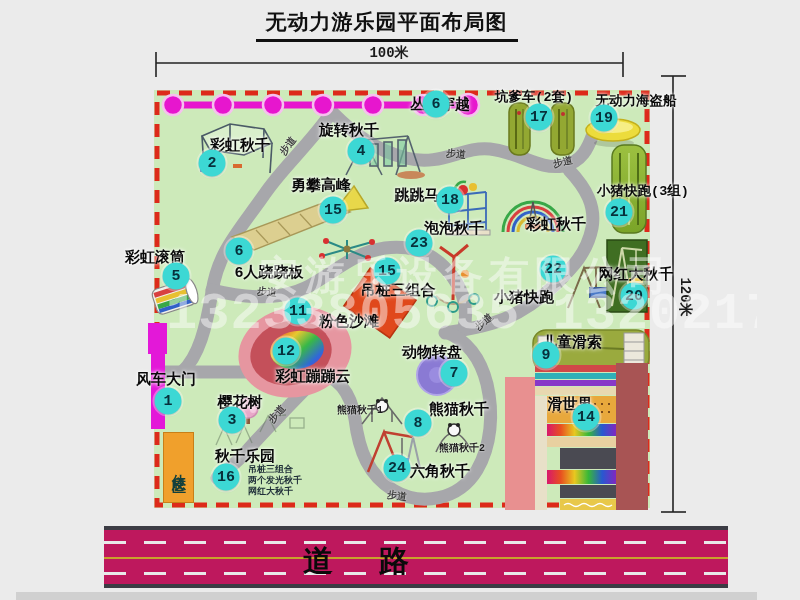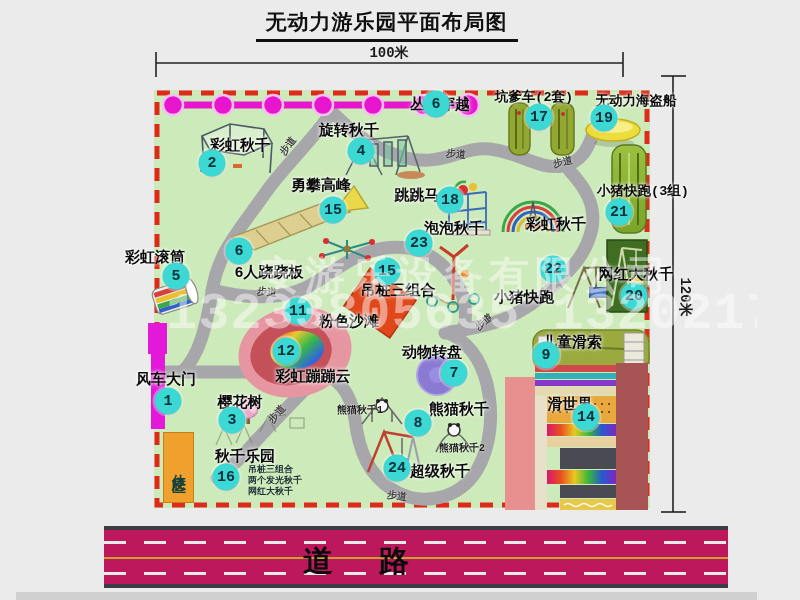--- a/index.html
+++ b/index.html
@@ -355,21 +355,21 @@
   <div class="lbl" style="left:382px;top:281px">吊桩三组合</div>
   <div class="lbl" style="left:305px;top:176px">勇攀高峰</div>
   <div class="lbl" style="left:229px;top:447px">秋千乐园</div>
   <div class="lbl s14" style="left:518px;top:88px">坑爹车(2套)</div>
   <div class="lbl" style="left:401px;top:186px">跳跳马</div>
   <div class="lbl s14" style="left:620px;top:92px">无动力海盗船</div>
   <div class="lbl" style="left:620px;top:265px">网红大秋千</div>
   <div class="lbl s14" style="left:627px;top:182px">小猪快跑(3组)</div>
   <div class="lbl" style="left:508px;top:288px">小猪快跑</div>
   <div class="lbl" style="left:438px;top:219px">泡泡秋千</div>
-  <div class="lbl" style="left:424px;top:462px">超级秋千</div>
+  <div class="lbl" style="left:424px;top:462px">六角秋千</div>
   <div class="lbl" style="left:540px;top:215px">彩虹秋千</div>
 
   <div class="bdg" style="left:152px;top:401px">1</div>
   <div class="bdg" style="left:196px;top:163px">2</div>
   <div class="bdg" style="left:216px;top:420px">3</div>
   <div class="bdg" style="left:345px;top:151px">4</div>
   <div class="bdg" style="left:160px;top:276px">5</div>
   <div class="bdg" style="left:223px;top:251px">6</div>
   <div class="bdg" style="left:438px;top:373px">7</div>
   <div class="bdg" style="left:402px;top:423px">8</div>

